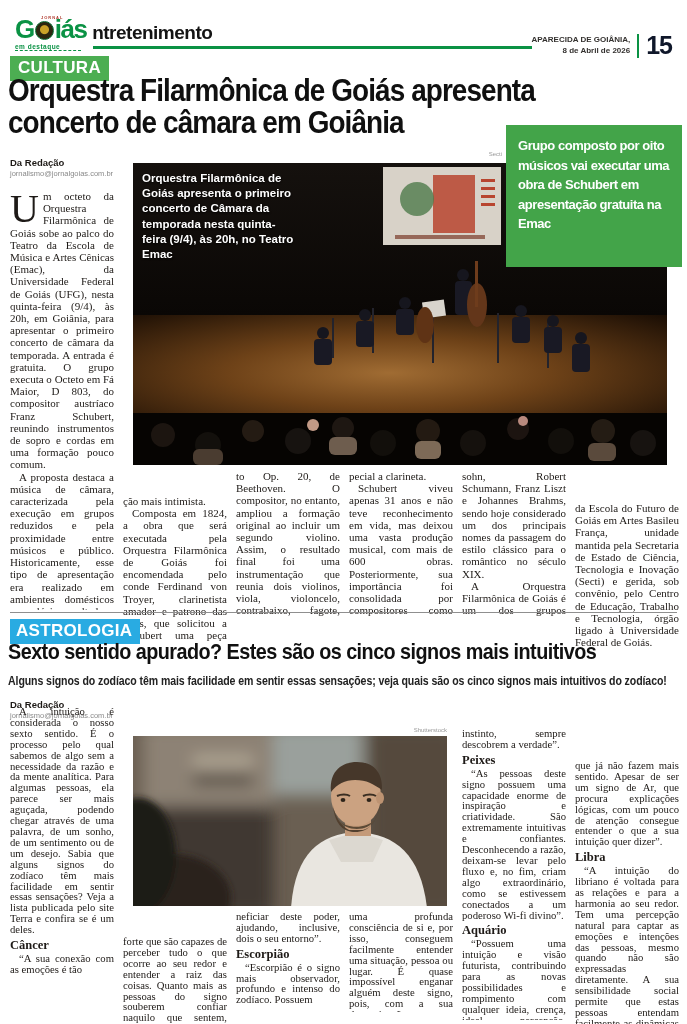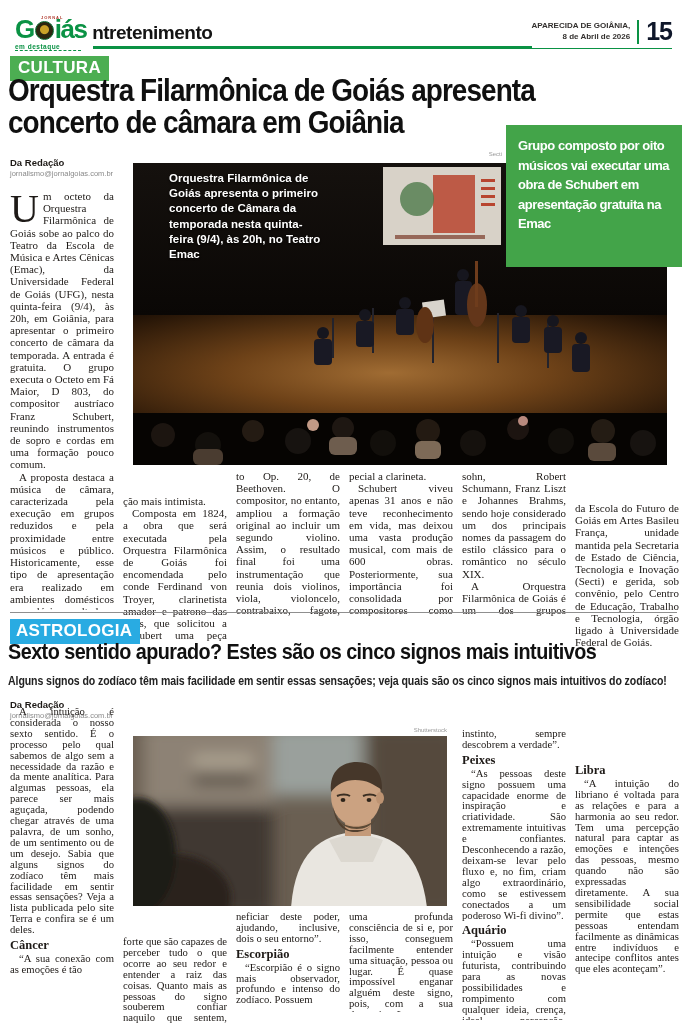--- a/index.html
+++ b/index.html
@@ -16,21 +16,21 @@
     font-weight:bold; font-size:26px; color:#0a9244; letter-spacing:-1.5px; line-height:26px; }
   .logo-emblem { display:inline-block; width:19px; height:19px; border-radius:50%;
     background:radial-gradient(circle at 50% 45%, #caa227 0 4px, #2c260f 5px 100%);
     border:1.5px solid #0a6b33; margin:2px 1px 0 1px; }
   .logo-jornal { position:absolute; left:26px; top:-1px; font-family:"Liberation Sans",sans-serif;
     font-size:4px; font-weight:bold; color:#b03a2e; letter-spacing:1px; }
   .logo-tagline { font-family:"Liberation Sans",sans-serif; font-size:6.5px; font-weight:bold;
     color:#0a9244; letter-spacing:.5px; border-bottom:1px dashed #0a9244; width:66px; margin-top:1px; }
   .section-title { position:absolute; left:80px; top:22px; font-family:"Liberation Sans",sans-serif;
     font-weight:bold; font-size:19px; letter-spacing:-0.5px; color:#141414; background:#fff; z-index:2; padding:0 4px 2px 0; }
-  .dateline { position:absolute; right:15px; top:17px; display:flex; align-items:center; gap:7px; background:#fff; z-index:2; padding-bottom:2px;}
+  .dateline { position:absolute; right:15px; top:31px; display:flex; align-items:center; gap:7px; background:#fff; z-index:2; padding-bottom:2px;}
   .dateline-text { font-family:"Liberation Sans",sans-serif; font-size:8px; font-weight:bold;
     color:#33302e; text-align:right; line-height:1.3; }
   .dateline-bar { width:2px; height:24px; background:#0a9244; }
   .page-num { font-family:"Liberation Sans",sans-serif; font-size:25px; font-weight:bold; color:#0f172a; letter-spacing:-1px; }
   
   .tag { position:absolute; font-family:"Liberation Sans",sans-serif; font-weight:bold; font-size:17px;
     color:#fff; padding:2px 8px 3px; letter-spacing:.3px; }
   .tag-cultura { left:10px; top:56px; background:#4cae52; }
   .tag-astro { left:10px; top:619px; background:#29abe2;padding-left:6px; }
   
@@ -70,21 +70,21 @@
   .divider { position:absolute; left:10px; top:612px; width:667px; height:1px; background:#8f8f8f; }
   
   .highlight-box { position:absolute; left:506px; top:125px; width:176px; min-height:142px; z-index:6;
     background:#43a449; color:#fff; padding:11px 12px; font-family:"Liberation Sans",sans-serif;
     font-weight:bold; font-size:13px; letter-spacing:-0.45px; line-height:1.5; }
   
   .photo1 { position:absolute; left:133px; top:163px; width:534px; height:302px; background:#0b0805; overflow:hidden; }
   .photo2 { position:absolute; left:133px; top:736px; width:314px; height:170px; background:#6a5f52; overflow:hidden; }
   .caption-overlay { position:absolute; left:9px; top:8px; width:152px; z-index:4; color:#fff;
     font-family:"Liberation Sans",sans-serif; font-weight:bold; font-size:11.5px; line-height:1.32;
-    text-shadow:0 1px 2px rgba(0,0,0,.8);margin-left:27px; }
+    text-shadow:0 1px 2px rgba(0,0,0,.8); }
 </style>
 </head>
 <body>
 
 <div class="page">
 
   <div class="hdr-rule"></div>
 
   <div class="logo">
     <div class="logo-jornal">JORNAL</div>
@@ -292,18 +292,19 @@
       <p>uma profunda consciência de si e, por isso, conseguem facilmente entender uma situação, pessoa ou lugar. É quase impossível enganar alguém deste signo, pois, com a sua determinação e o seu</p>
     </div>
     <div class="col a2col c5">
       <p>instinto, sempre descobrem a verdade”.</p>
       <h4>Peixes</h4>
       <p class="ind">“As pessoas deste signo possuem uma capacidade enorme de inspiração e criatividade. São extremamente intuitivas e confiantes. Desconhecendo a razão, deixam-se levar pelo fluxo e, no fim, criam algo extraordinário, como se estivessem conectados a um poderoso Wi-fi divino”.</p>
       <h4>Aquário</h4>
       <p class="ind">“Possuem uma intuição e visão futurista, contribuindo para as novas possibilidades e rompimento com qualquer ideia, crença, ideal, percepção, situação e pessoas</p>
     </div>
     <div class="col a2col c6">
+      <p>que já não fazem mais sentido. Apesar de ser um signo de Ar, que procura explicações lógicas, com um pouco de atenção consegue entender o que a sua intuição quer dizer”.</p>
       <h4>Libra</h4>
       <p class="ind">“A intuição do libriano é voltada para as relações e para a harmonia ao seu redor. Tem uma percepção natural para captar as emoções e intenções das pessoas, mesmo quando não são expressadas diretamente. A sua sensibilidade social permite que estas pessoas entendam facilmente as dinâmicas entre indivíduos e antecipe conflitos antes que eles aconteçam”.</p>
     </div>
   </div>
 
 </div>
 
 </body></html>

